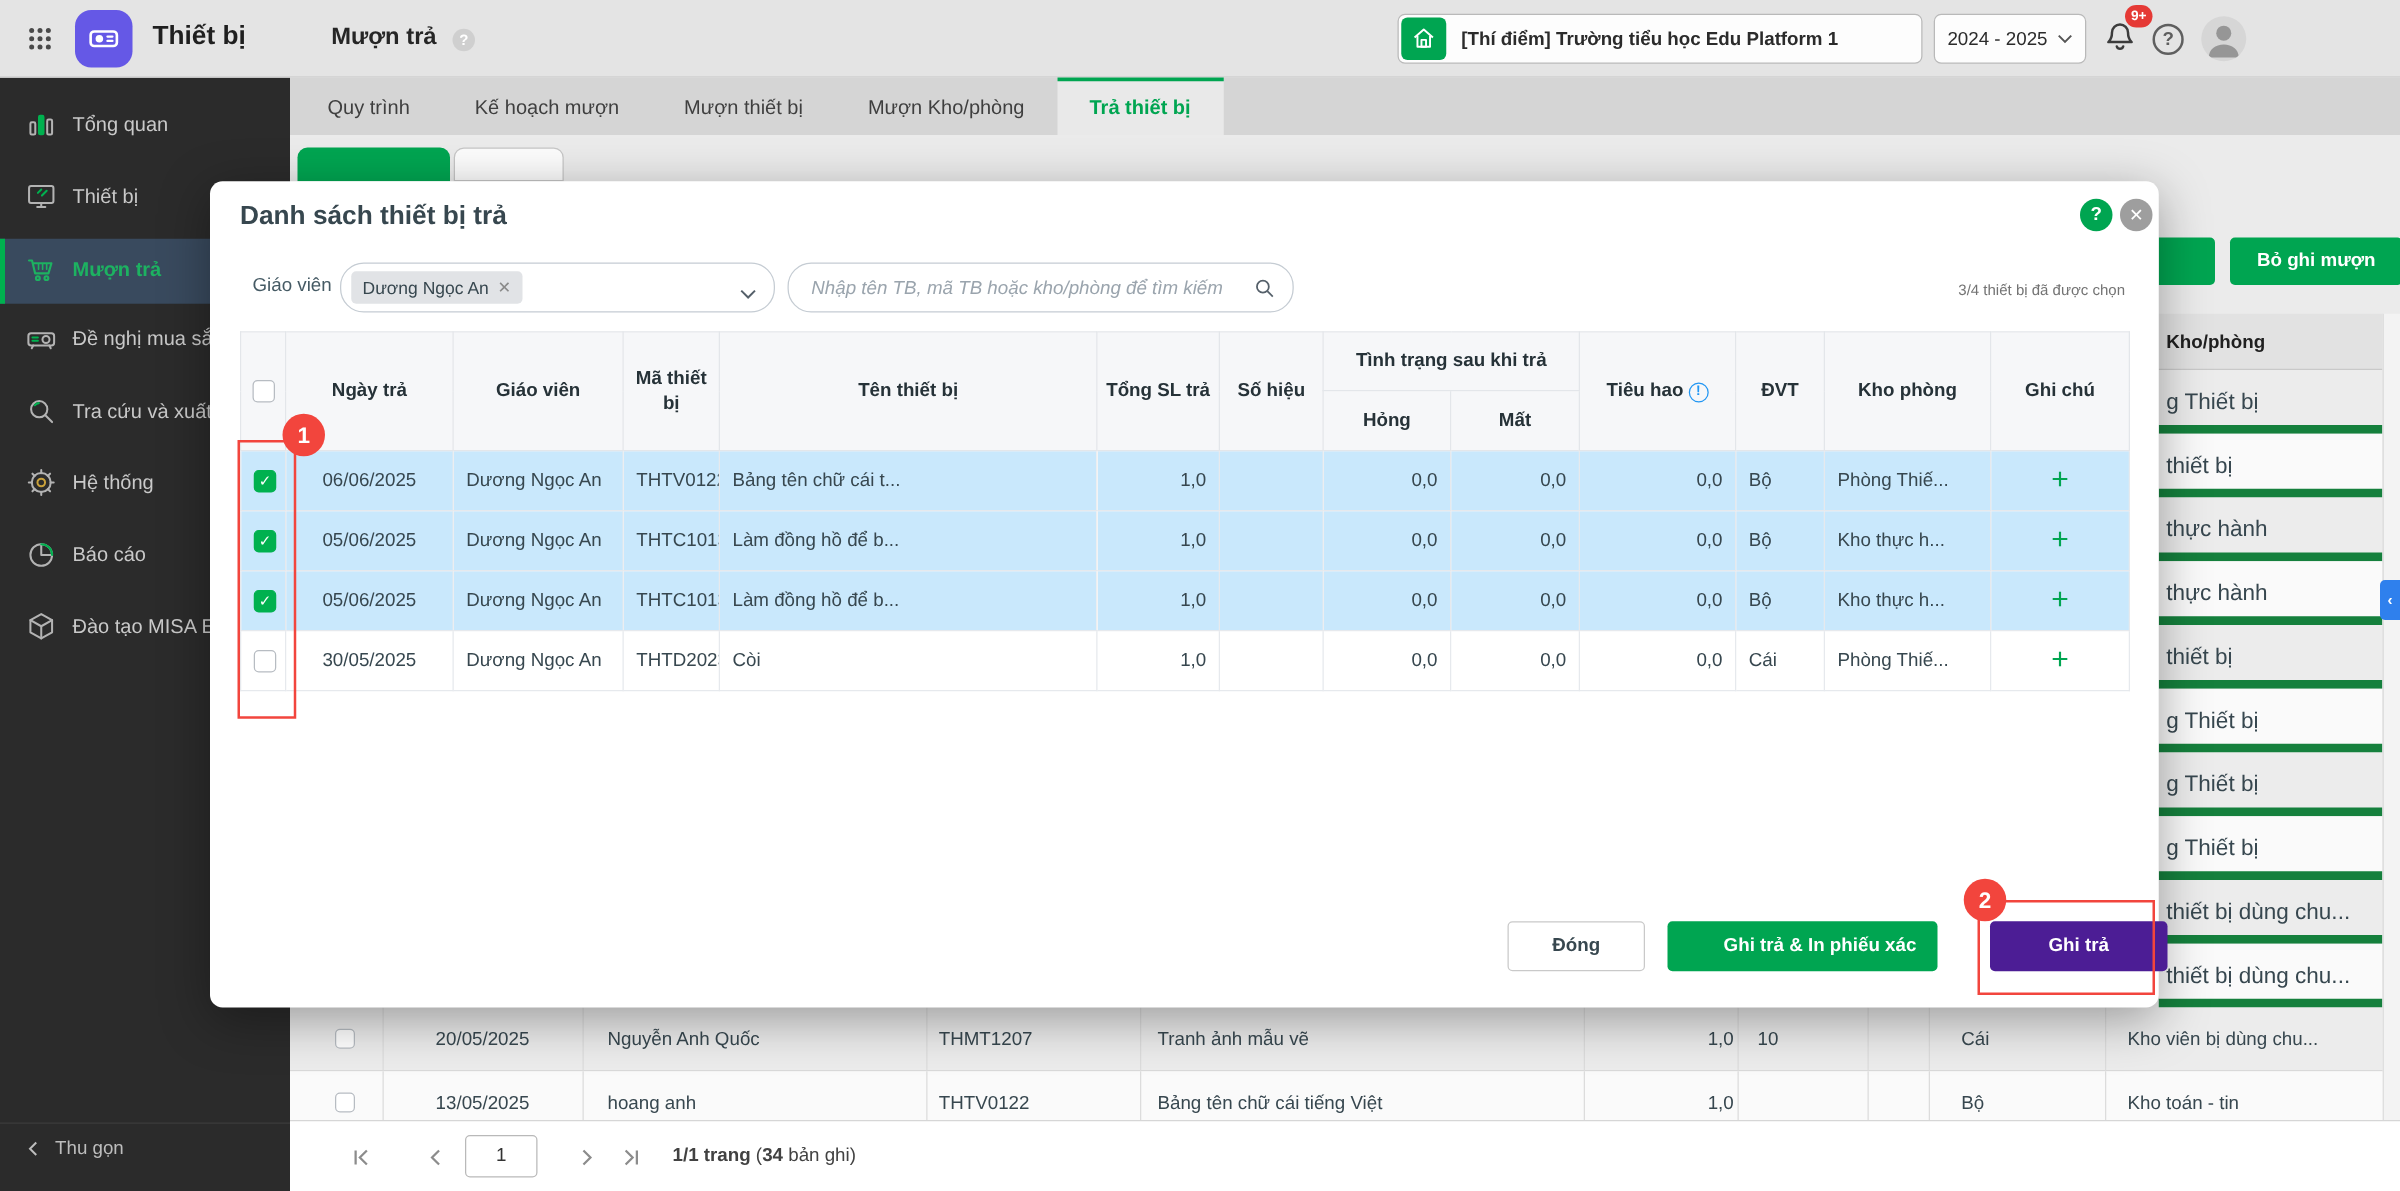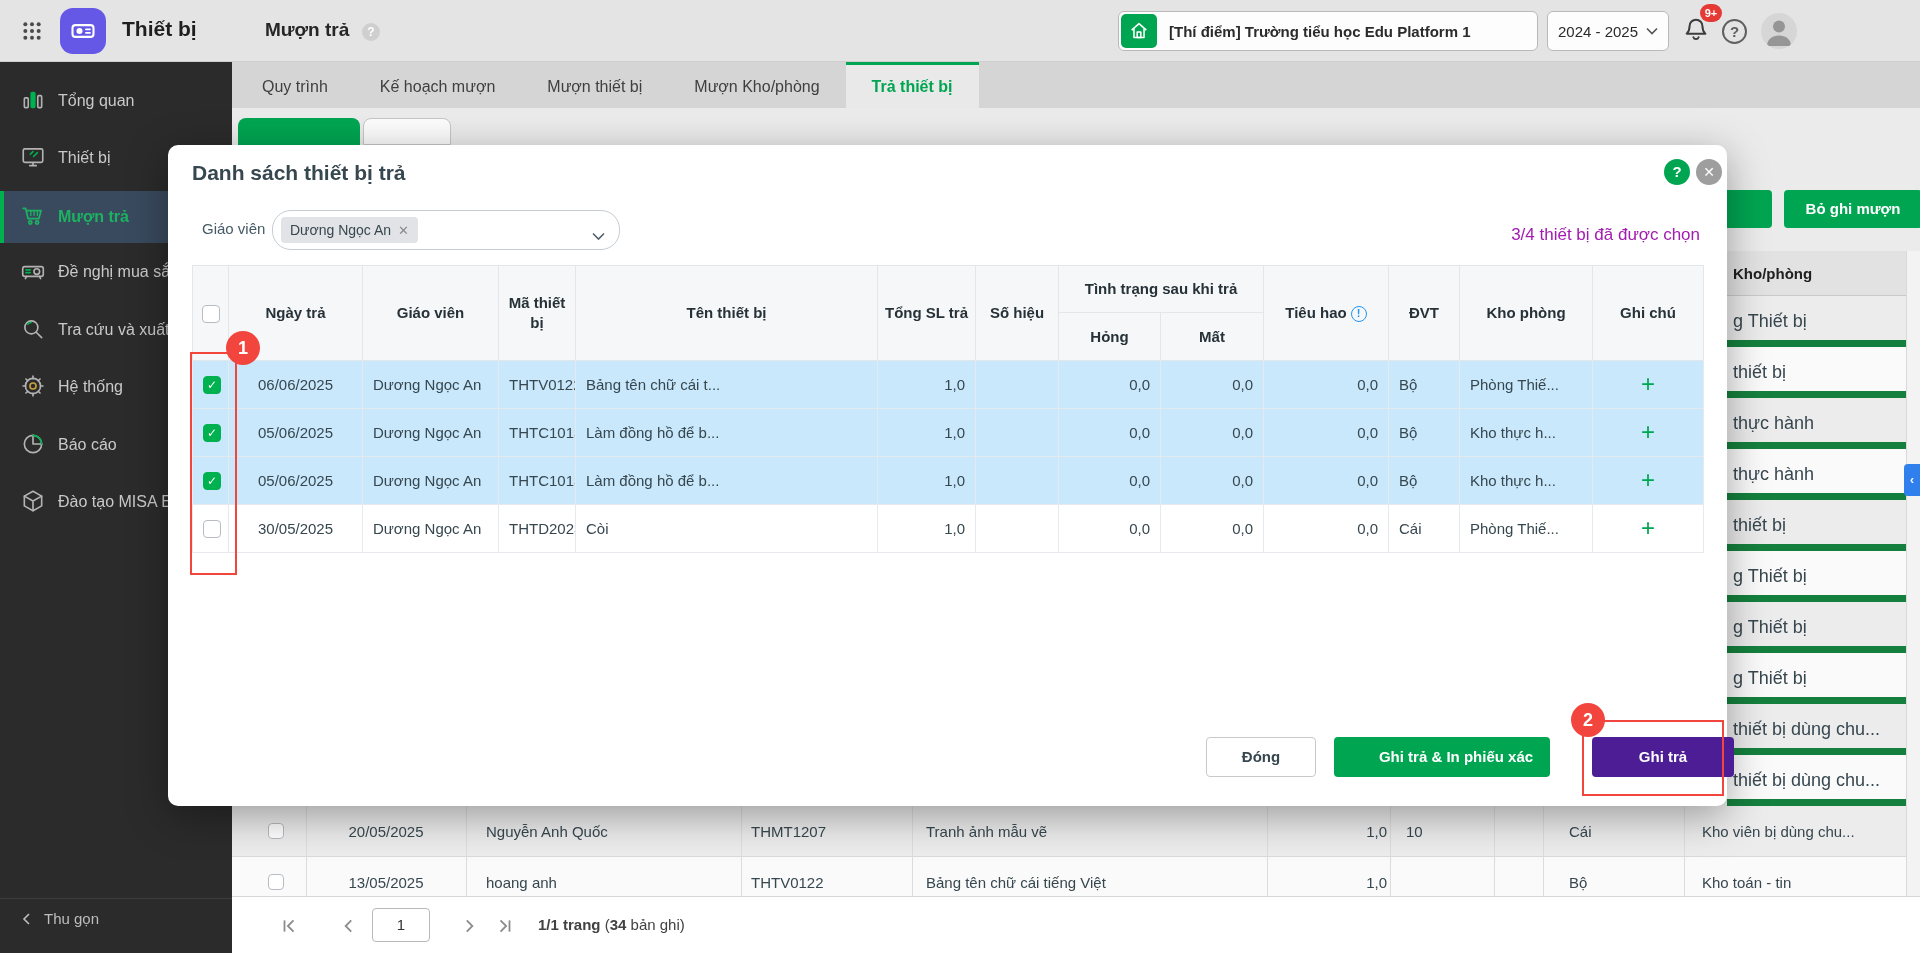--- a/index.html
+++ b/index.html
@@ -74,21 +74,21 @@
   .m-close{position:absolute;left:1528px;top:14px;width:26px;height:26px;border-radius:50%;background:#9e9e9e;color:#fff;font-size:14px;font-weight:700;text-align:center;line-height:26px;cursor:pointer;}
   .f-label{position:absolute;left:34px;top:75px;font-size:15px;color:#455a64;}
   .f-select{position:absolute;left:104px;top:65px;width:348px;height:40px;border:1px solid #c5ccd3;border-radius:19px;background:#fff;cursor:pointer;}
   .f-chip{position:absolute;left:8px;top:6px;height:26px;background:#e1e3e6;border-radius:4px;display:flex;align-items:center;gap:7px;padding:0 9px;font-size:14px;color:#37474f;}
   .chip-x{color:#8a8a8a;font-size:13px;cursor:pointer;}
   .f-chevron{position:absolute;right:14px;top:16px;}
   .f-search{position:absolute;left:462px;top:65px;width:405px;height:40px;border:1px solid #c5ccd3;border-radius:19px;background:#fff;}
   .f-search input{position:absolute;left:16px;top:1px;width:340px;height:36px;border:none;outline:none;font-size:15px;color:#37474f;background:transparent;}
   .f-search input::placeholder{color:#9aa4ad;font-style:italic;}
   .f-search .sch-ico{position:absolute;right:13px;top:10px;}
-  .sel-info{position:absolute;right:27px;top:80px;font-size:17px;color:#a21caf;}
+  .sel-info{position:absolute;right:27px;top:80px;font-size:12px;color:#737373;}
 
   .m-table{position:absolute;left:24px;top:120px;}
   table.dev{border-collapse:collapse;table-layout:fixed;width:1511px;font-size:15px;color:#37474f;}
   table.dev th{background:#f6f7f9;border:1px solid #e3e6ea;font-weight:700;color:#263238;font-size:15px;text-align:center;padding:2px 6px;line-height:20px;}
   table.dev thead tr:first-child{height:47px;} table.dev thead tr:nth-child(2){height:48px;}
   table.dev td{border:1px solid #e6e9ed;height:48px;padding:0 10px;white-space:nowrap;overflow:hidden;}
   table.dev tr.selected td{background:#c9e8fc;}
   td.ctr,th.ctr{text-align:center;} td.num{text-align:right;} td.cbx{padding:0;text-align:center;}
   .cb{display:inline-block;width:18px;height:18px;border-radius:4px;border:1.5px solid #b7bcc2;background:#fff;vertical-align:middle;text-align:center;line-height:16px;font-size:12px;color:#fff;cursor:pointer;}
   .cb.checked{background:#00b14f;border-color:#00b14f;font-weight:700;}
@@ -361,20 +361,29 @@
       <span class="f-chip">
         <span>Dương Ngọc An</span>
         <span class="chip-x">✕</span>
       </span>
       <span class="f-chevron">
         <svg width="13" height="9" viewBox="0 0 13 9" fill="none">
             <path d="M1 1.5L6.5 7 12 1.5" stroke="#55606a" stroke-width="1.6"></path>
           </svg>
       </span>
     </div>
+    <div class="f-search">
+      <input placeholder="Nhập tên TB, mã TB hoặc kho/phòng để tìm kiếm" style="">
+      <span class="sch-ico">
+        <svg width="19" height="19" viewBox="0 0 24 24" fill="none" stroke="#55606a" stroke-width="1.8">
+            <circle cx="10.5" cy="10.5" r="6"></circle>
+            <path d="M15 15l5.5 5.5"></path>
+          </svg>
+      </span>
+    </div>
     <div class="sel-info">3/4 thiết bị đã được chọn</div>
 
     <div class="m-table">
       <table class="dev">
         <colgroup>
           <col style="width:36px">
             <col style="width:134px">
             <col style="width:136px">
             <col style="width:77px">
           <col style="width:302px">

